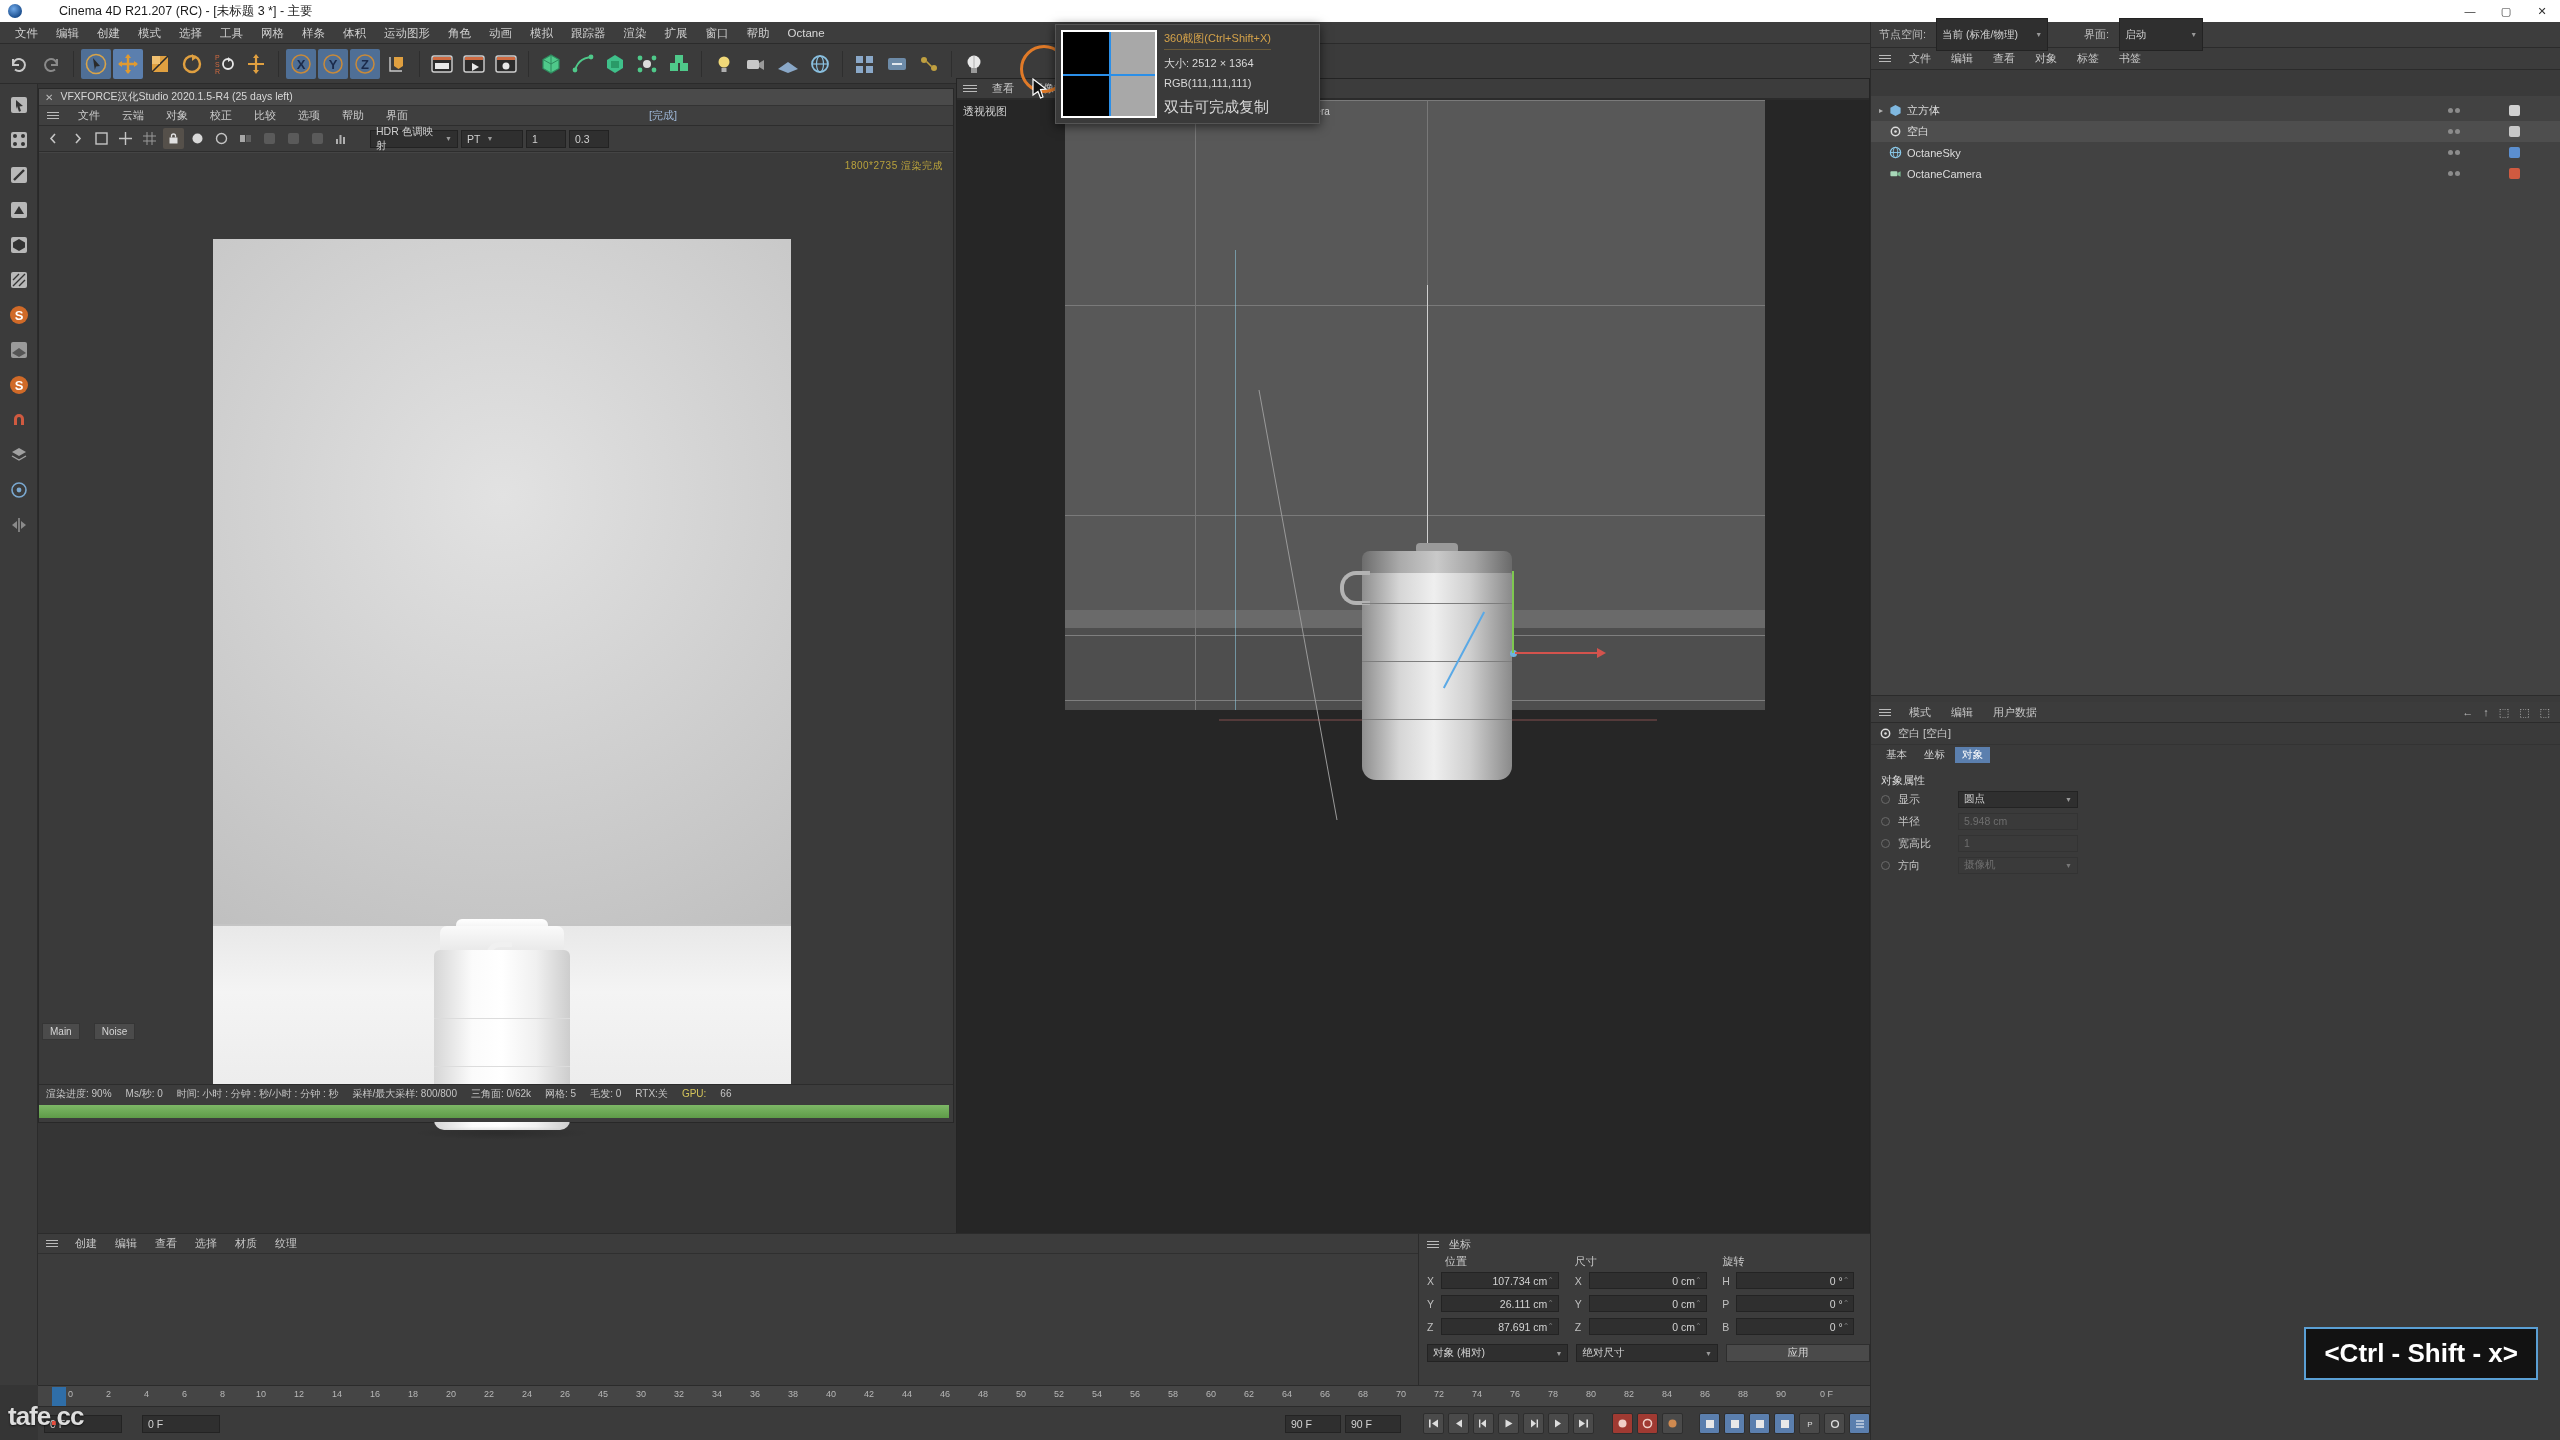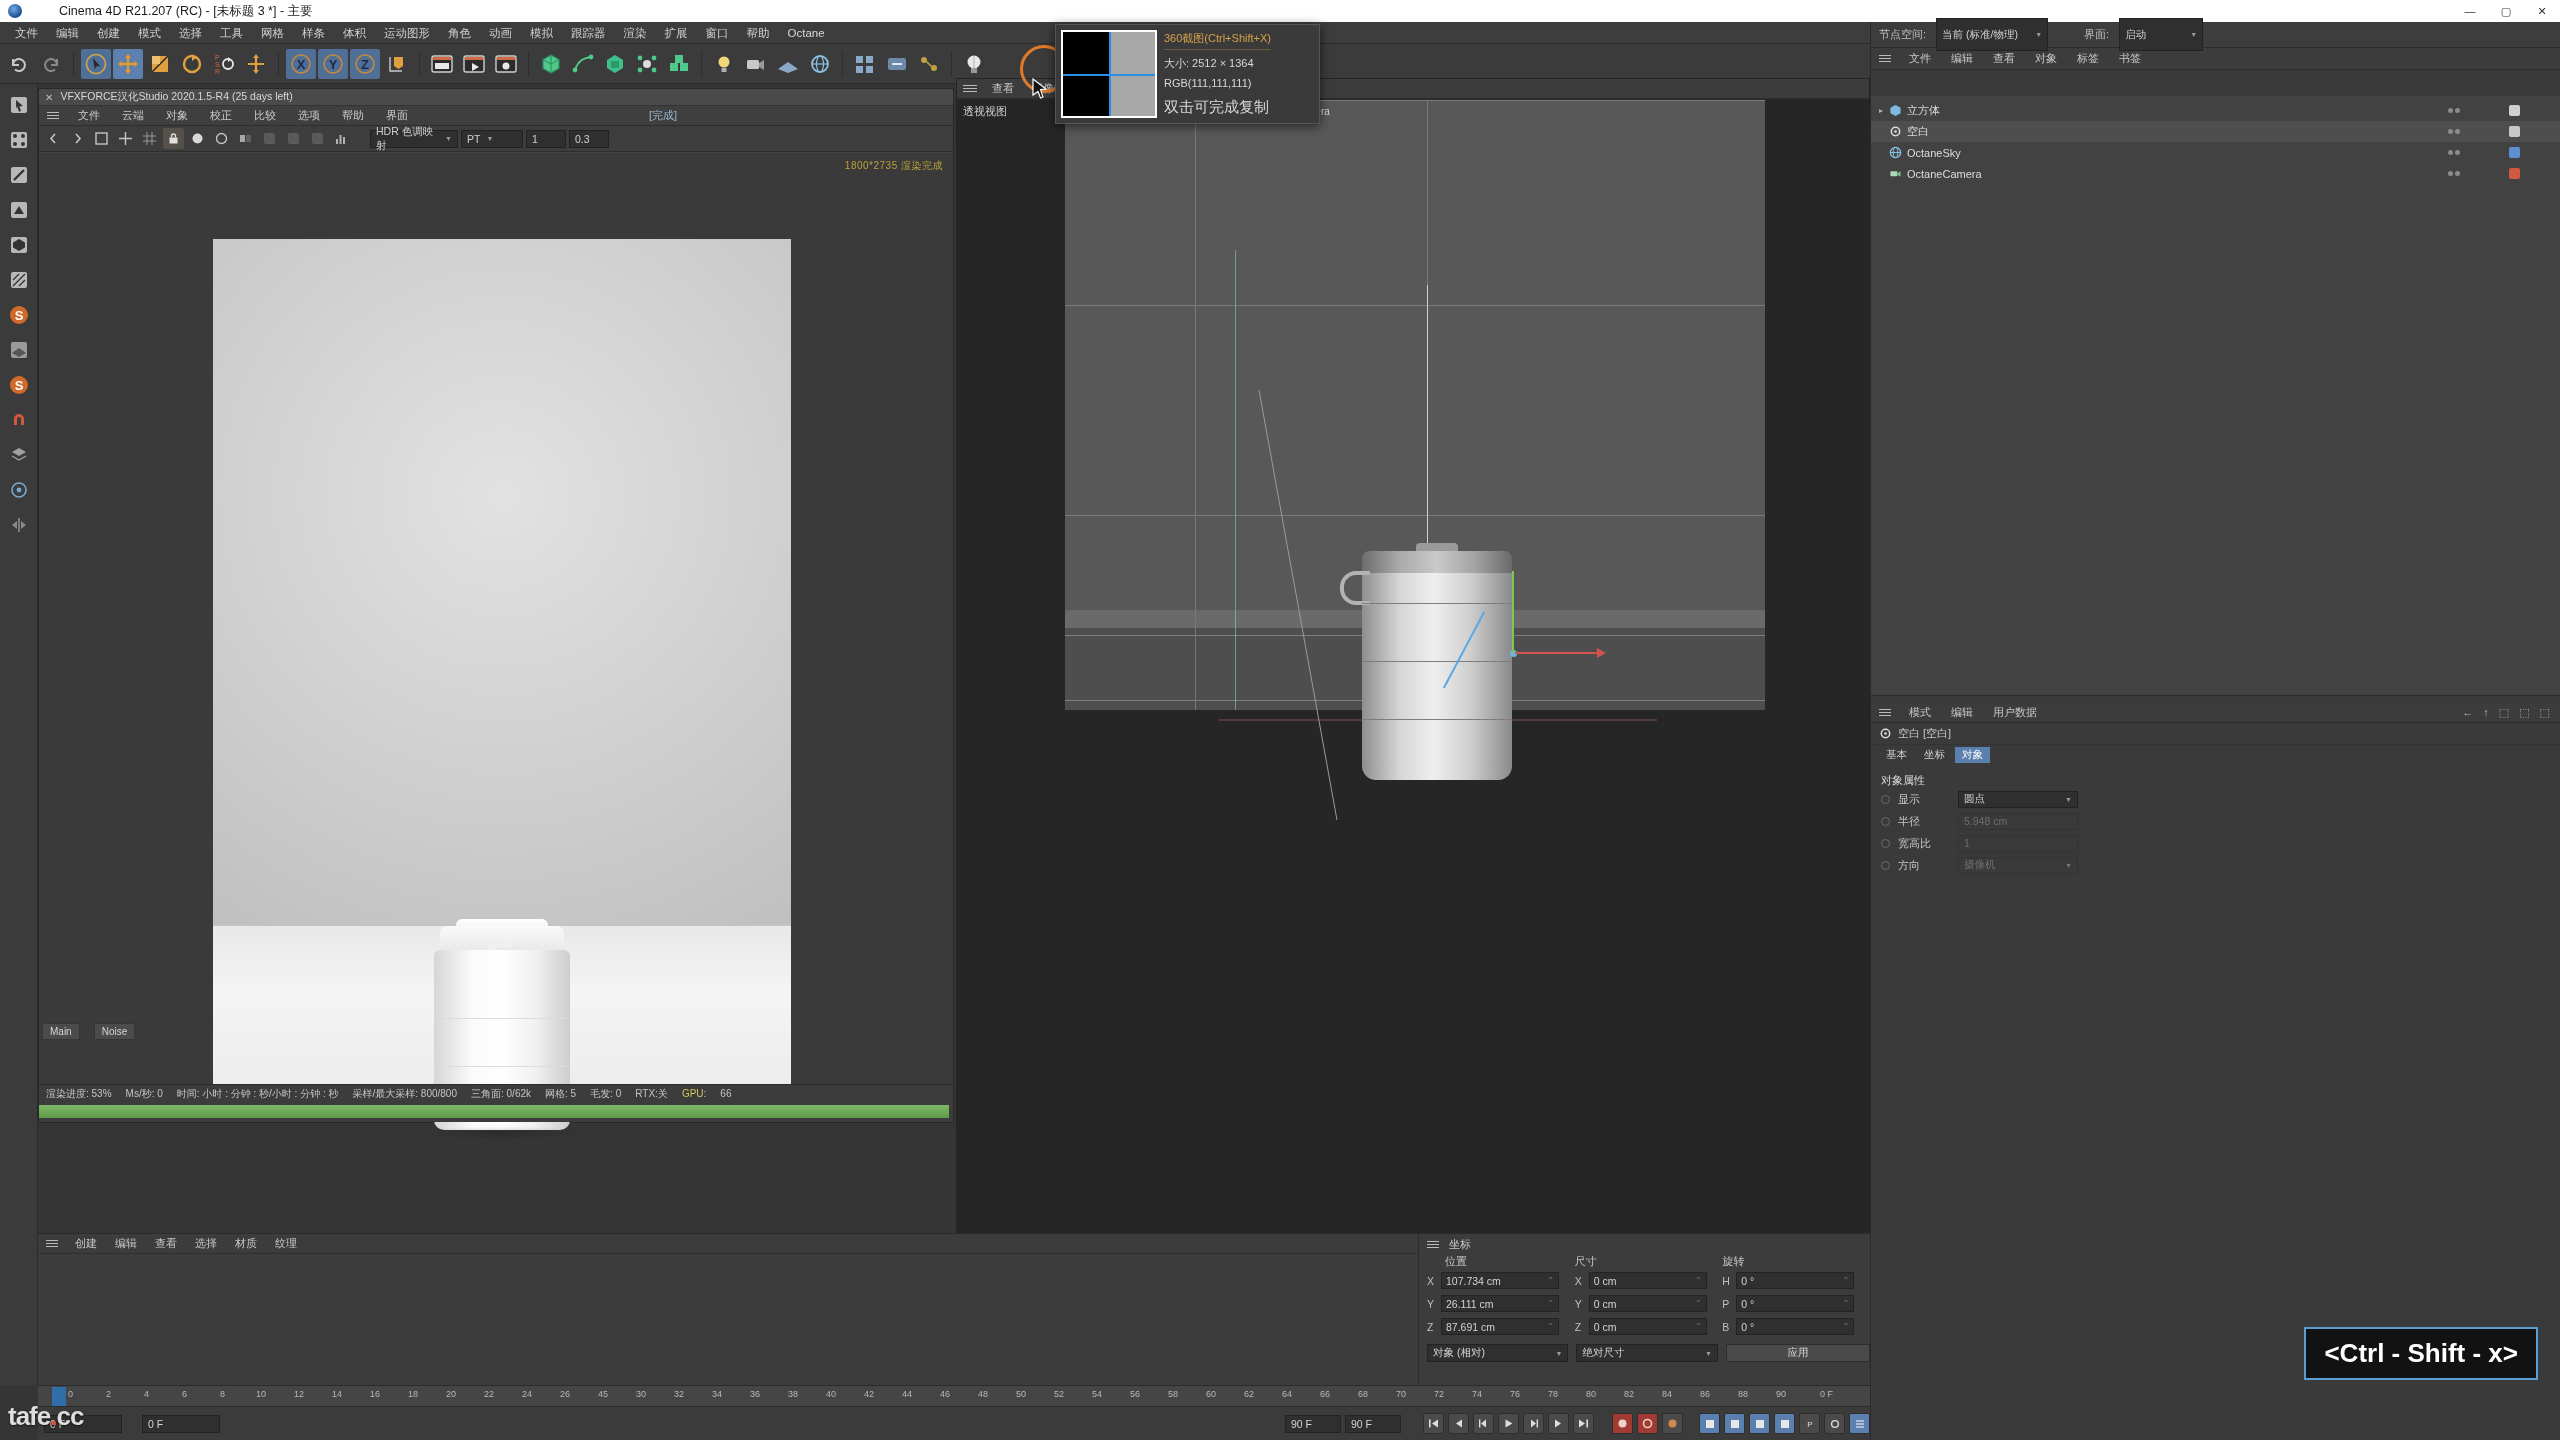--- a/index.html
+++ b/index.html
@@ -202,21 +202,21 @@
   .co-head { height:20px; display:flex; align-items:center; padding-left:8px; }
   .co-head .ham { width:12px; margin-right:10px; display:flex; flex-direction:column; gap:2px; }
   .co-head .ham i { height:1px; background:#bbb; display:block; }
   .co-head .ct { font-size:11px; color:#c9c9c9; }
   .co-cols { display:flex; padding-left:8px; font-size:11px; color:#c9c9c9; }
   .co-cols div { width:150px; }
   .co-row { display:flex; align-items:center; padding-left:8px; height:23px; gap:0; }
   .co-cell { display:flex; align-items:center; width:150px; gap:5px; }
   .co-cell .lb { width:9px; font-size:10.5px; color:#c0c0c0; }
   .co-inp { height:17px; width:118px; background:#2f2f2f; border:1px solid #232323; color:#d3d3d3;
-      font-size:10.5px; display:flex; align-items:center; justify-content:space-between; padding:0 4px; }
+      font-size:10.5px; display:flex; align-items:center; justify-content:flex-end; padding:0 4px; }
   .co-foot { display:flex; align-items:center; padding-left:8px; gap:8px; margin-top:6px; }
   .co-sel { height:18px; width:145px; background:#2f2f2f; border:1px solid #232323; color:#d3d3d3;
       font-size:10.5px; display:flex; align-items:center; justify-content:space-between; padding:0 5px; }
   .co-apply { height:18px; width:148px; background:#4a4a4a; border:1px solid #2e2e2e; color:#dcdcdc;
       font-size:10.5px; display:flex; align-items:center; justify-content:center; }
 
   
   .statusbar { position:absolute; left:0; right:0; bottom:0; height:22px; background:#2f4f7a;
       display:flex; align-items:center; padding-left:6px; font-size:10.5px; color:#d8d8d8; }
   .statusbar .sb-left { color:#e0c56a; margin-right:18px; }
@@ -720,21 +720,21 @@
           <div class="shadow"></div>
         </div>
       </div>
       <div class="rtabs">
         <div class="rtab">Main</div>
         <div class="rtab">Noise</div>
       </div>
     </div>
 
     <div class="rstatus">
-      <span>渲染进度: 53%</span>
+      <span>渲染进度: 90%</span>
       <span>Ms/秒: 0</span>
       <span>时间: 小时 : 分钟 : 秒/小时 : 分钟 : 秒</span>
       <span>采样/最大采样: 800/800</span>
       <span>三角面: 0/62k</span>
       <span>网格: 5</span>
       <span>毛发: 0</span>
       <span>RTX:关</span>
       <span style="color:#d4c45a">GPU:</span>
       <span>66</span>
     </div>

